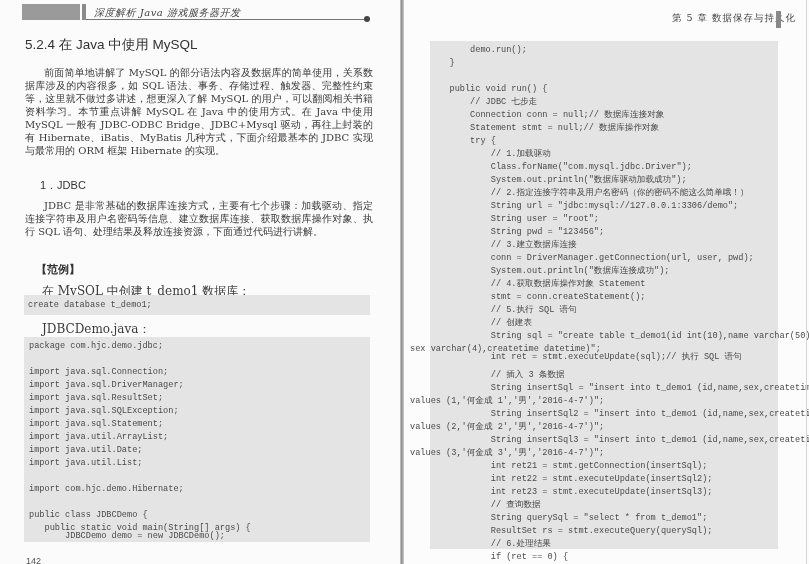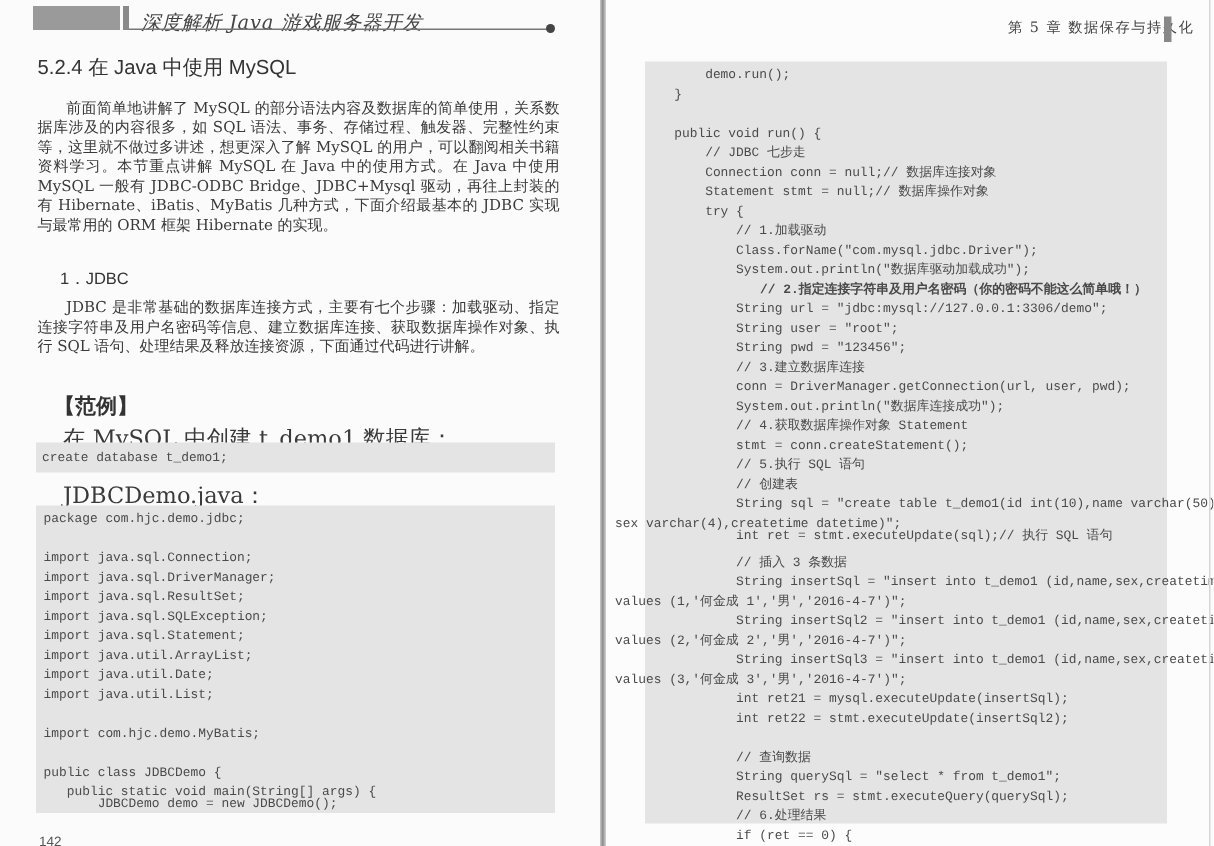--- a/index.html
+++ b/index.html
@@ -8,36 +8,36 @@
 
     .page { position: absolute; top: 0; height: 564px; background: #fbfbfb; overflow: hidden; }
     .page-left { left: 0; width: 400px; }
     .page-right { left: 404px; width: 405px; background: #fcfcfc; }
     .gutter { position: absolute; left: 400px; top: 0; width: 4px; height: 564px;
               background: linear-gradient(to right, #c9c9c9, #8c8c8c 45%, #d2d2d2); }
 
     
     .lh-block { position: absolute; left: 22px; top: 4px; width: 58px; height: 16px; background: #9a9a9a; }
     .lh-block2 { position: absolute; left: 82px; top: 4px; width: 4px; height: 16px; background: #8a8a8a; }
-    .lh-title { position: absolute; left: 94px; top: 6px; font-size: 13px; letter-spacing: 0.5px; color: #444; font-style: italic; font-family: "DejaVu Serif", serif; }
+    .lh-title { position: absolute; left: 94px; top: 6px; font-size: 10px; letter-spacing: 0.5px; color: #444; font-style: italic; font-family: "DejaVu Serif", serif; }
     .lh-rule { position: absolute; left: 86px; top: 19px; width: 280px; height: 1px; background: #777; }
     .lh-dot { position: absolute; left: 364px; top: 16px; width: 6px; height: 6px; border-radius: 50%; background: #444; }
 
     
     .rh-title { position: absolute; left: 268px; top: 12px; font-size: 9.5px; letter-spacing: 1px; color: #444; font-family: "DejaVu Serif", serif; }
     .rh-block { position: absolute; left: 372px; top: 11px; width: 5px; height: 17px; background: #888; }
 
     .sec-title { position: absolute; left: 25px; top: 36px; font-family: "Liberation Sans", sans-serif; font-size: 13.5px; color: #333; }
 
     .para { position: absolute; left: 25px; width: 348px; font-size: 10px; line-height: 13px; color: #3a3a3a; text-align: justify; font-family: "DejaVu Serif", serif; }
     .para .indent { display: inline-block; width: 19px; }
 
     .sub-title { position: absolute; left: 40px; top: 178px; font-family: "Liberation Sans", sans-serif; font-size: 11px; color: #333; }
-    .example-tag { position: absolute; left: 36px; top: 262px; font-family: "Liberation Sans", sans-serif; font-size: 14px; color: #333; font-weight: bold; }
-    .caption { position: absolute; left: 42px; font-size: 15px; color: #3a3a3a; font-family: "DejaVu Serif", serif; }
+    .example-tag { position: absolute; left: 36px; top: 262px; font-family: "Liberation Sans", sans-serif; font-size: 11px; color: #333; font-weight: bold; }
+    .caption { position: absolute; left: 42px; font-size: 12px; color: #3a3a3a; font-family: "DejaVu Serif", serif; }
 
     .code-box { position: absolute; background: #e4e4e4; }
     .code-line { position: absolute; white-space: pre; font-family: "Liberation Mono", monospace; font-size: 8.6px; color: #4a4a4a; height: 13px; line-height: 13px; }
 
     .page-num { position: absolute; left: 26px; top: 556px; font-size: 9px; color: #555; font-family: "Liberation Sans", sans-serif; }
     .edge-line { position: absolute; top: 0; width: 1px; height: 564px; background: #d6d6d6; }
   </style>
 </head>
 <body>
 
@@ -71,21 +71,21 @@
     <div class="code-line" style="left:5px; top:16px;"></div>
     <div class="code-line" style="left:5px; top:29px;">import java.sql.Connection;</div>
     <div class="code-line" style="left:5px; top:42px;">import java.sql.DriverManager;</div>
     <div class="code-line" style="left:5px; top:55px;text-align:right;">import java.sql.ResultSet;</div>
     <div class="code-line" style="left:5px; top:68px;">import java.sql.SQLException;</div>
     <div class="code-line" style="left:5px; top:81px;">import java.sql.Statement;</div>
     <div class="code-line" style="left:5px; top:94px;">import java.util.ArrayList;</div>
     <div class="code-line" style="left:5px; top:107px;">import java.util.Date;</div>
     <div class="code-line" style="left:5px; top:120px;">import java.util.List;</div>
     <div class="code-line" style="left:5px; top:133px;"></div>
-    <div class="code-line" style="left:5px; top:146px;">import com.hjc.demo.MyBatis;</div>
+    <div class="code-line" style="left:5px; top:146px;">import com.hjc.demo.Hibernate;</div>
     <div class="code-line" style="left:5px; top:159px;"></div>
     <div class="code-line" style="left:5px; top:172px;">public class JDBCDemo {</div>
     <div class="code-line" style="left:5px; top:185px;">   public static void main(String[] args) {</div>
     <div class="code-line" style="left:5px; top:193px;">       JDBCDemo demo = new JDBCDemo();</div>
   </div>
 
   <div class="page-num">142</div>
 </div>
 
 <div class="gutter"></div>
@@ -99,43 +99,44 @@
     <div class="code-line" style="left:4px; top:16px;">   }</div>
     <div class="code-line" style="left:4px; top:29px;"></div>
     <div class="code-line" style="left:4px; top:42px;">   public void run() {</div>
     <div class="code-line" style="left:4px; top:55px;">       // JDBC 七步走</div>
     <div class="code-line" style="left:4px; top:68px;">       Connection conn = null;// 数据库连接对象</div>
     <div class="code-line" style="left:4px; top:81px;">       Statement stmt = null;// 数据库操作对象</div>
     <div class="code-line" style="left:4px; top:94px;">       try {</div>
     <div class="code-line" style="left:4px; top:107px;">           // 1.加载驱动</div>
     <div class="code-line" style="left:4px; top:120px;">           Class.forName("com.mysql.jdbc.Driver");</div>
     <div class="code-line" style="left:4px; top:133px;">           System.out.println("数据库驱动加载成功");</div>
-    <div class="code-line" style="left:20px; top:146px;font-weight:bold;">           // 2.指定连接字符串及用户名密码（你的密码不能这么简单哦！）</div>
+    <div class="code-line" style="left:4px; top:146px;">           // 2.指定连接字符串及用户名密码（你的密码不能这么简单哦！）</div>
     <div class="code-line" style="left:4px; top:159px;">           String url = "jdbc:mysql://127.0.0.1:3306/demo";</div>
     <div class="code-line" style="left:4px; top:172px;">           String user = "root";</div>
     <div class="code-line" style="left:4px; top:185px;">           String pwd = "123456";</div>
     <div class="code-line" style="left:4px; top:198px;">           // 3.建立数据库连接</div>
     <div class="code-line" style="left:4px; top:211px;">           conn = DriverManager.getConnection(url, user, pwd);</div>
     <div class="code-line" style="left:4px; top:224px;">           System.out.println("数据库连接成功");</div>
     <div class="code-line" style="left:4px; top:237px;">           // 4.获取数据库操作对象 Statement</div>
     <div class="code-line" style="left:4px; top:250px;">           stmt = conn.createStatement();</div>
     <div class="code-line" style="left:4px; top:263px;">           // 5.执行 SQL 语句</div>
     <div class="code-line" style="left:4px; top:276px;">           // 创建表</div>
     <div class="code-line" style="left:4px; top:289px;">           String sql = "create table t_demo1(id int(10),name varchar(50),</div>
     <div class="code-line" style="left:-20px; top:302px;">sex varchar(4),createtime datetime)";</div>
     <div class="code-line" style="left:4px; top:310px;">           int ret = stmt.executeUpdate(sql);// 执行 SQL 语句</div>
     <div class="code-line" style="left:4px; top:328px;">           // 插入 3 条数据</div>
     <div class="code-line" style="left:4px; top:341px;">           String insertSql = "insert into t_demo1 (id,name,sex,createtime)</div>
     <div class="code-line" style="left:-20px; top:354px;">values (1,'何金成 1','男','2016-4-7')";</div>
     <div class="code-line" style="left:4px; top:367px;">           String insertSql2 = "insert into t_demo1 (id,name,sex,createtime)</div>
     <div class="code-line" style="left:-20px; top:380px;">values (2,'何金成 2','男','2016-4-7')";</div>
     <div class="code-line" style="left:4px; top:393px;">           String insertSql3 = "insert into t_demo1 (id,name,sex,createtime)</div>
     <div class="code-line" style="left:-20px; top:406px;">values (3,'何金成 3','男','2016-4-7')";</div>
-    <div class="code-line" style="left:4px; top:419px;">           int ret21 = mysql.executeUpdate(insertSql);</div>
+    <div class="code-line" style="left:4px; top:419px;">           int ret21 = stmt.getConnection(insertSql);</div>
     <div class="code-line" style="left:4px; top:432px;">           int ret22 = stmt.executeUpdate(insertSql2);</div>
+    <div class="code-line" style="left:4px; top:445px;">           int ret23 = stmt.executeUpdate(insertSql3);</div>
     <div class="code-line" style="left:4px; top:458px;">           // 查询数据</div>
     <div class="code-line" style="left:4px; top:471px;">           String querySql = "select * from t_demo1";</div>
     <div class="code-line" style="left:4px; top:484px;">           ResultSet rs = stmt.executeQuery(querySql);</div>
     <div class="code-line" style="left:4px; top:497px;">           // 6.处理结果</div>
     <div class="code-line" style="left:4px; top:510px;">           if (ret == 0) {</div>
   </div>
   <div class="edge-line" style="left:402px;"></div>
 </div>
 
 </body></html>

